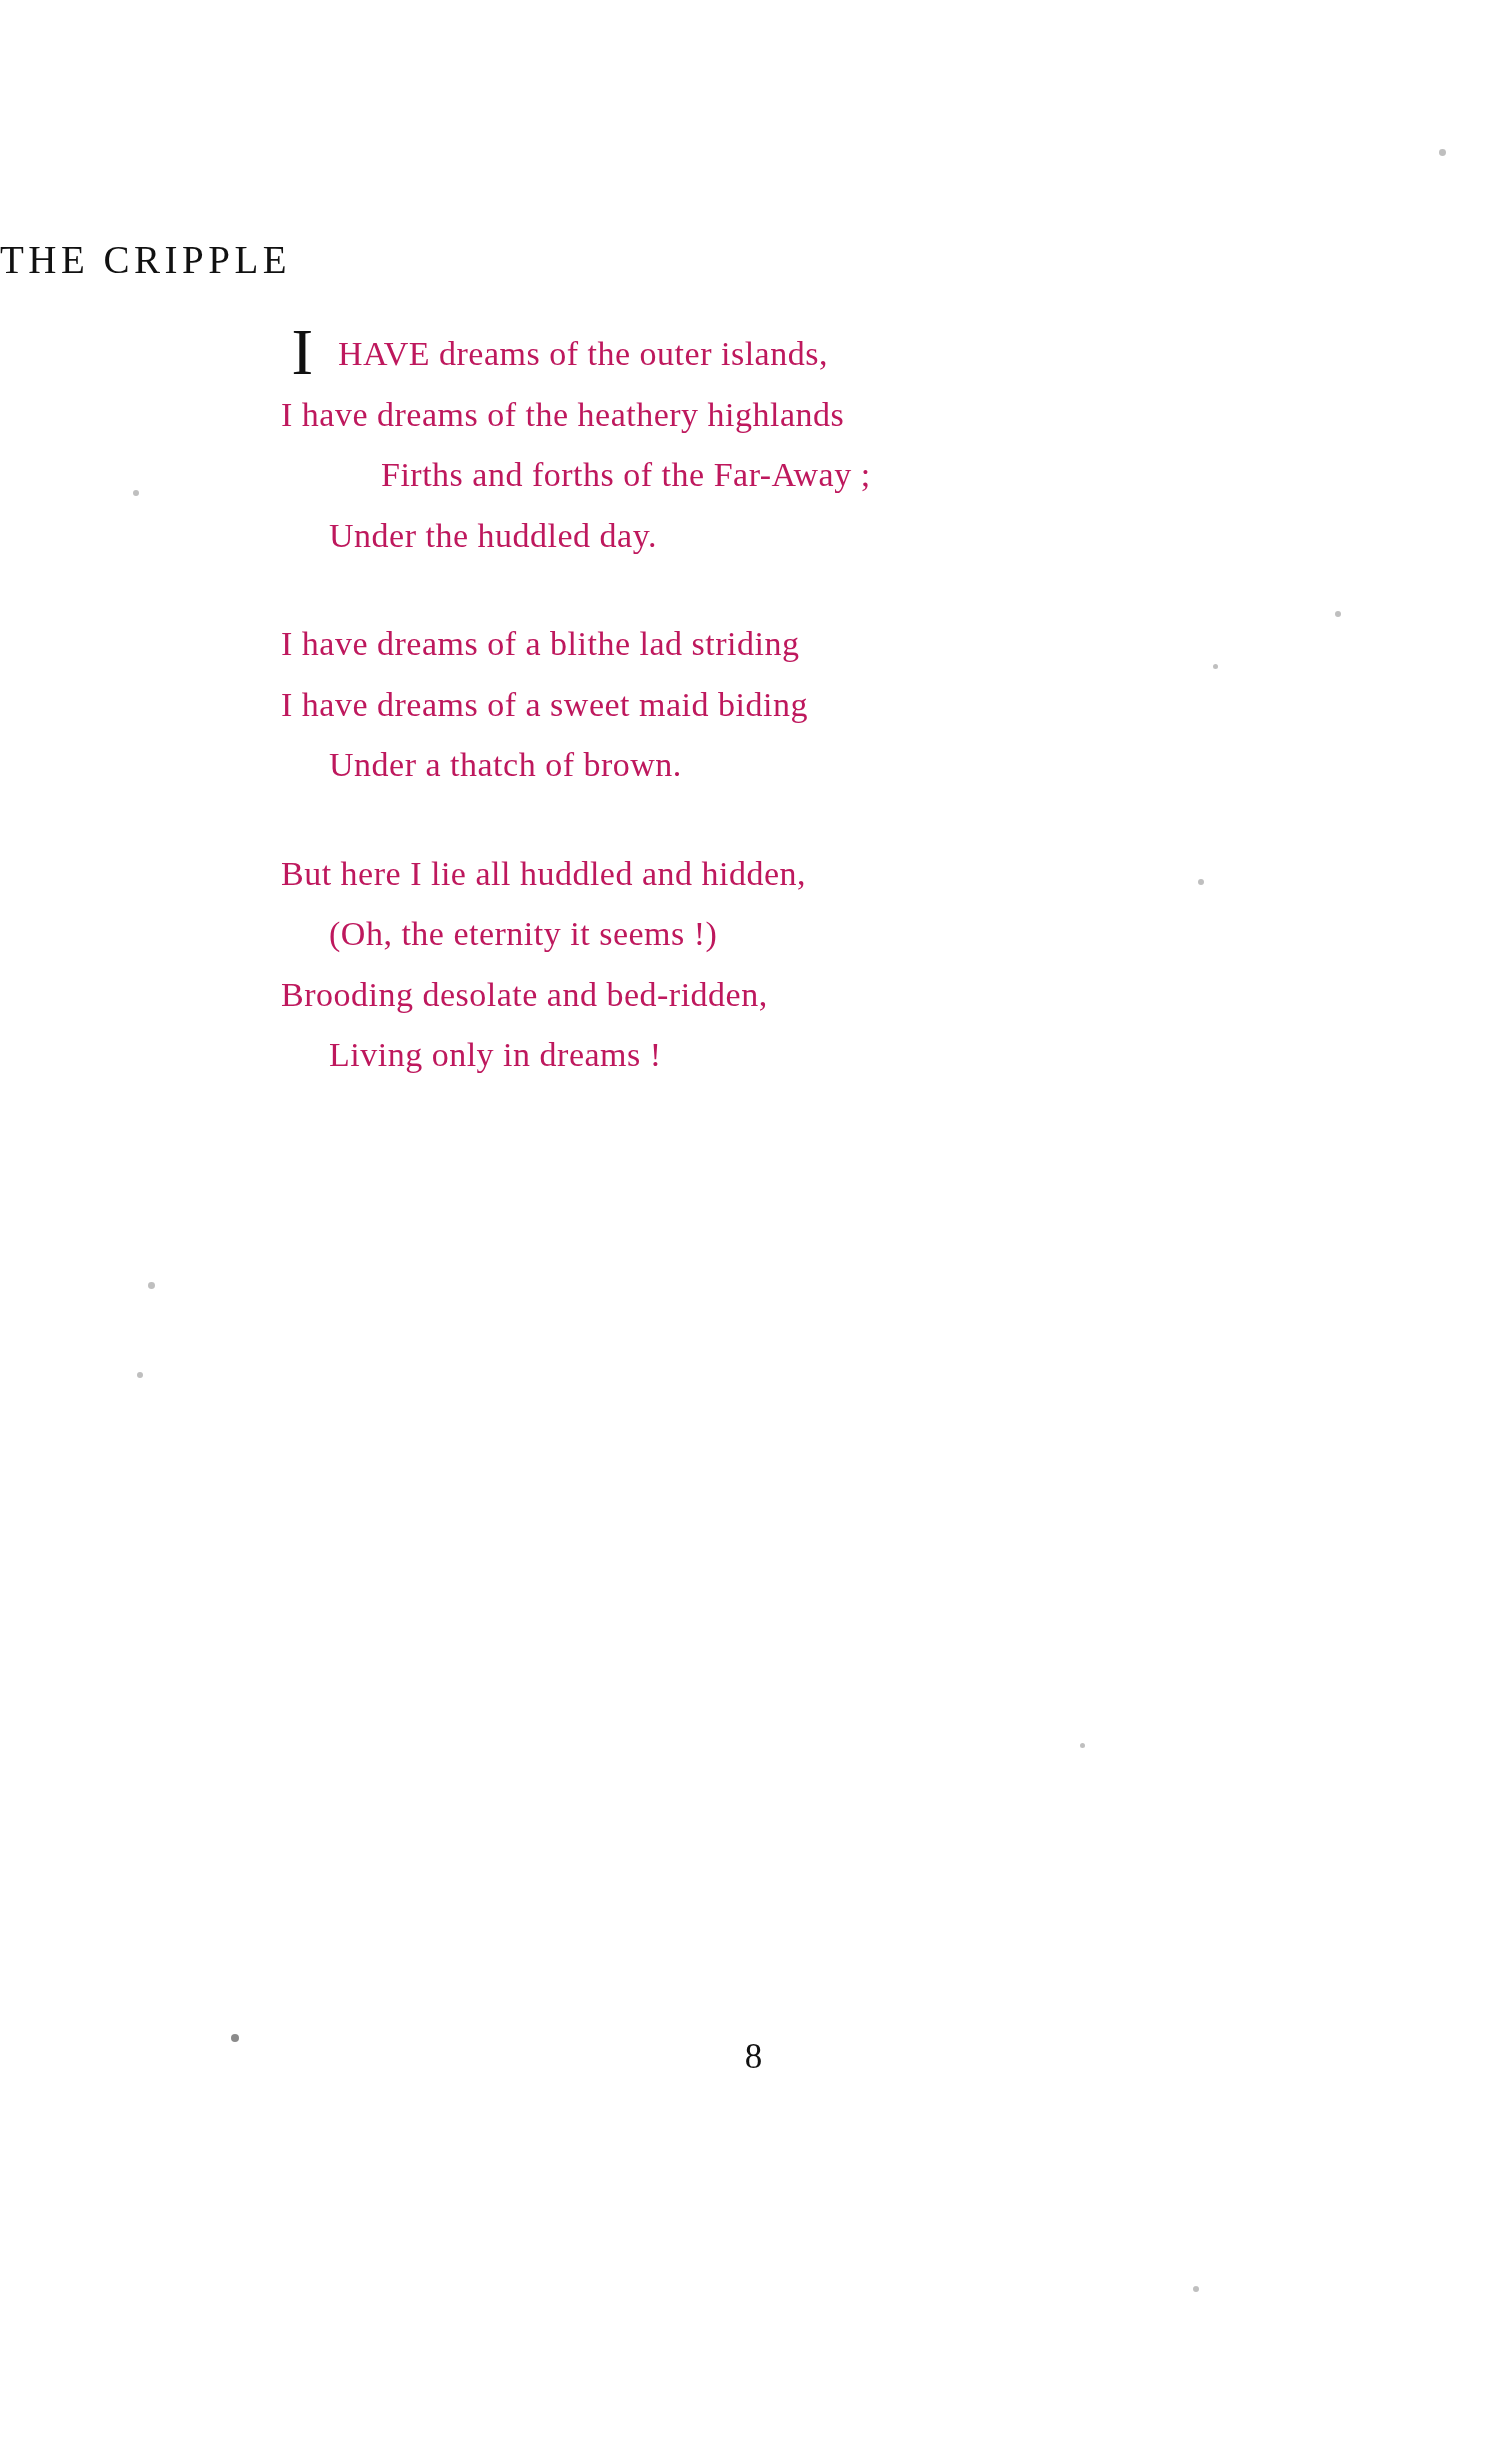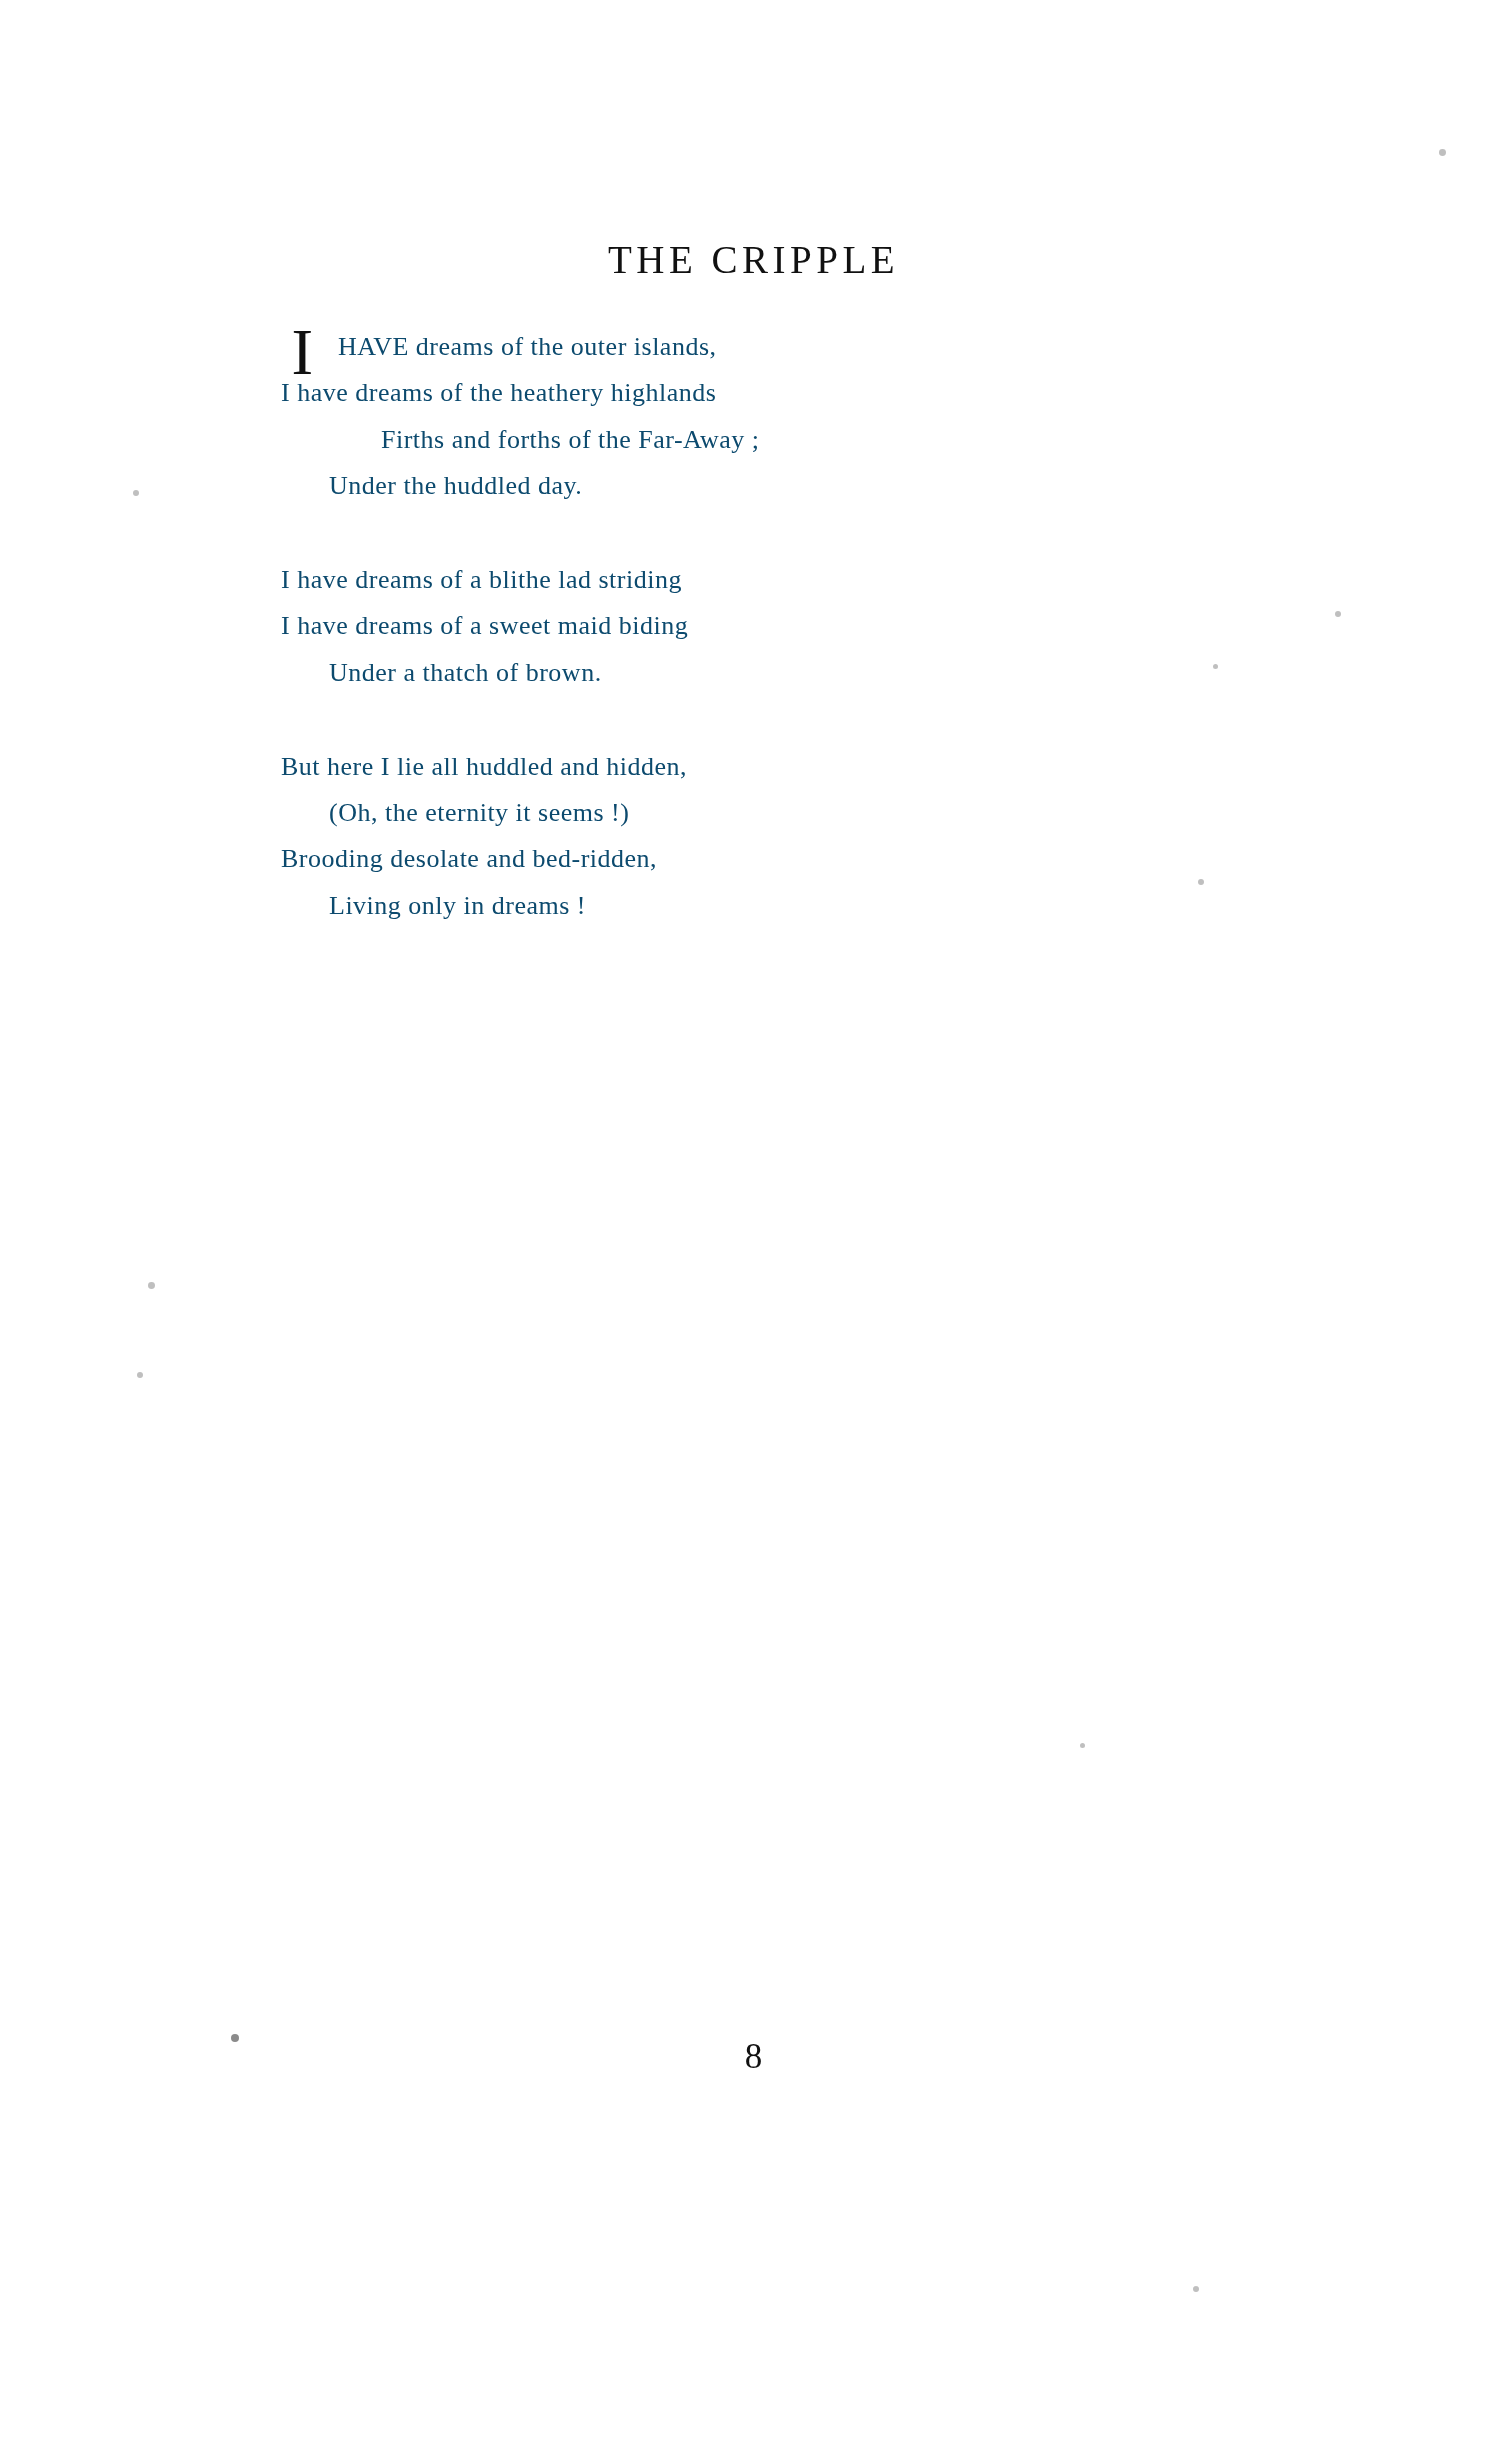--- a/index.html
+++ b/index.html
@@ -19,43 +19,42 @@
   .page {
     position: absolute;
     inset: 0;
   }
 
   .page-title {
     position: absolute;
     top: 211px;
     left: 0;
     width: 1507px;
-    text-align: center;
     font-size: 39px;
     letter-spacing: 4.5px;
     font-weight: normal;
     color: #111;
   }
 
   .poem {
     position: absolute;
     top: 324px;
     left: 281px;
     width: 1056px;
   }
 
   .stanza {
     margin: 0 0 48px 0;
   }
 
   .line {
-    font-size: 26px;
+    font-size: 34px;
     line-height: 1.78;
     white-space: pre;
-    color: #0c4a6e;
+    color: #be185d;
     letter-spacing: 0.5px;
   }
 
   .line.indent {
     padding-left: 48px;
   }
 
   
   .stanza-first {
     position: relative;

